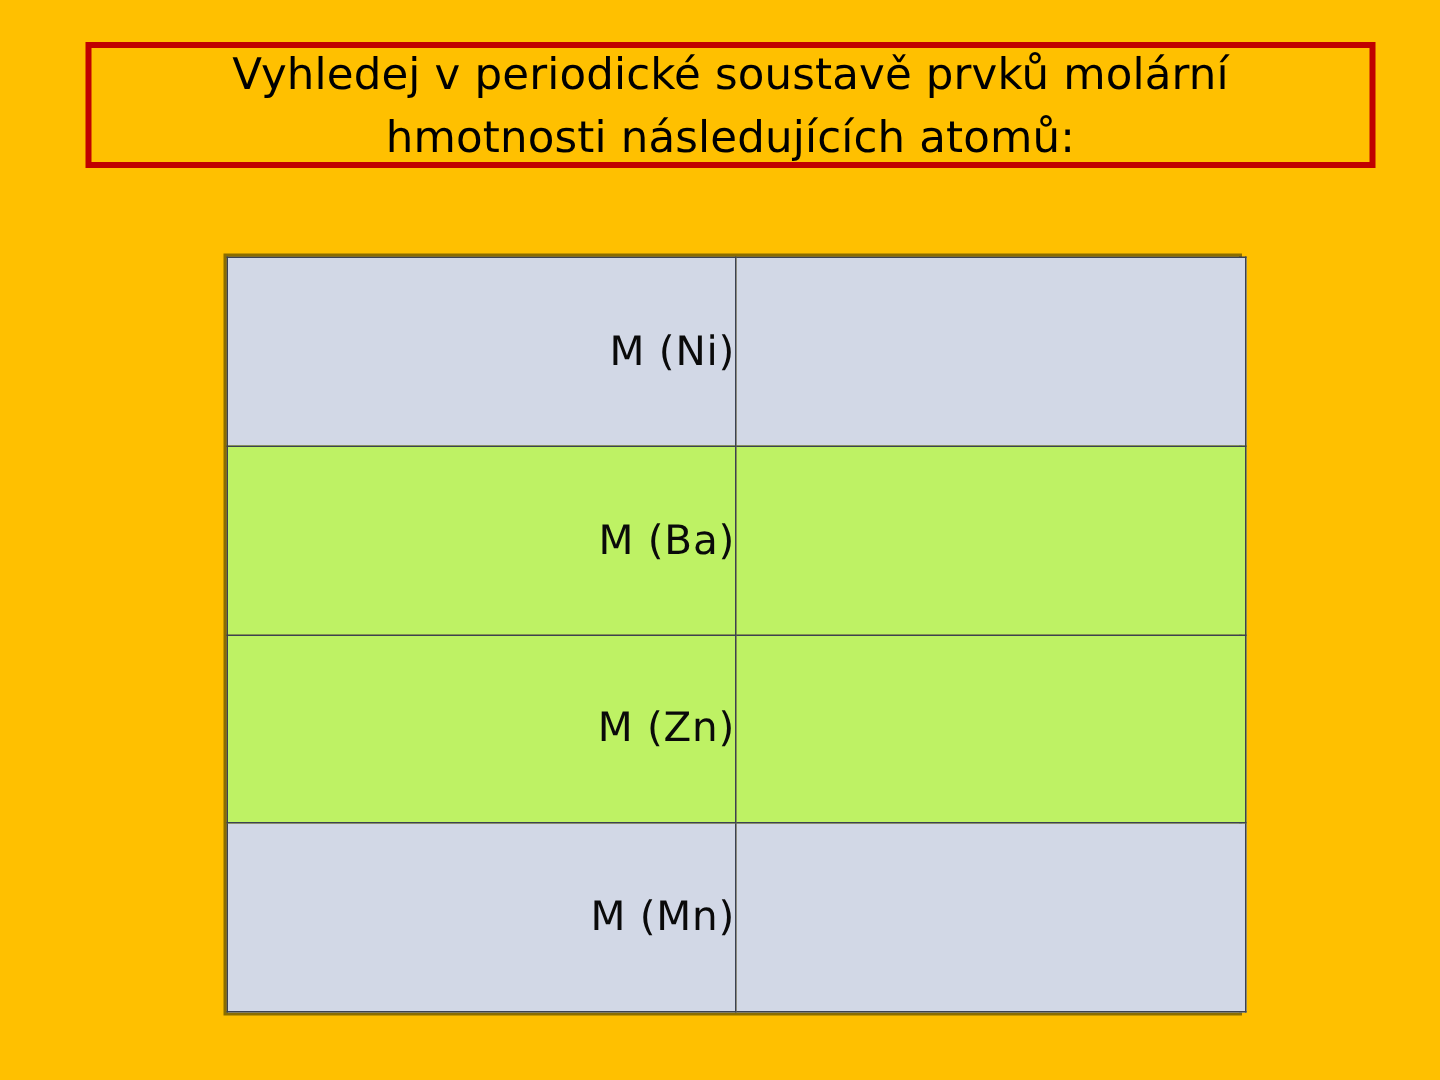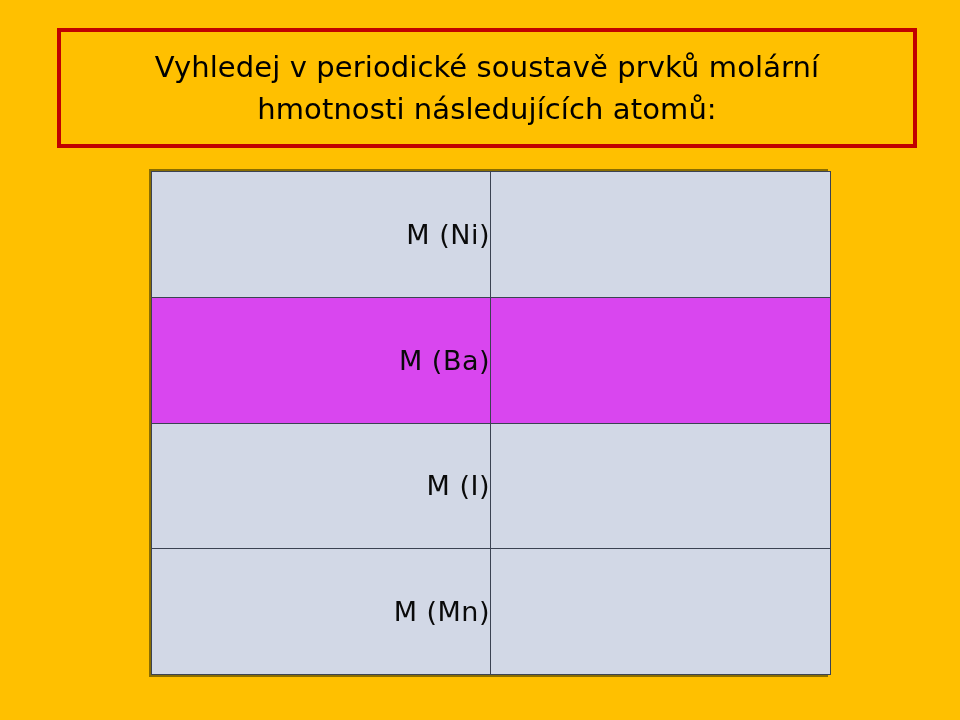--- a/index.html
+++ b/index.html
@@ -14,21 +14,21 @@
     overflow: hidden;
     position: relative;
   }
 
   
   #title-box {
     position: absolute;
     left: 57px;
     top: 28px;
     width: 860px;
-    height: 120px;
+    height: 84px;
     box-sizing: border-box;
     border: 4px solid #C00000;
     background: transparent;
     display: flex;
     align-items: center;
     justify-content: center;
   }
   #title-text {
     color: #000000;
     font-family: "DejaVu Sans", sans-serif;
@@ -75,21 +75,21 @@
   td.answer-cell {
     width: 340px;
     text-align: left;
     padding-left: 16px;
     box-sizing: border-box;
     color: #0a0a0a;
     font-family: "DejaVu Sans", sans-serif;
     font-size: 27px;
   }
   tr.row-odd td  { background: #d2d8e6; }
-  tr.row-even td { background: #d946ef; }
+  tr.row-even td { background: #bef264; }
 </style>
 </head>
 <body>
 
 <div id="title-box">
   <div id="title-text">Vyhledej v periodické soustavě prvků molární
 hmotnosti následujících atomů:</div>
 </div>
 
 <div id="table-wrap">
@@ -100,27 +100,27 @@
         <td class="label-cell">M (Ni)</td>
         <td class="answer-cell"></td>
       </tr>
 
       <tr class="row-even">
         <td class="label-cell">M (Ba)</td>
         <td class="answer-cell"></td>
       </tr>
 
 
+      <tr class="row-even">
+        <td class="label-cell">M (Zn)</td>
+        <td class="answer-cell"></td>
+      </tr>
 
 
 
-      <tr class="row-odd">
-        <td class="label-cell">M (I)</td>
-        <td class="answer-cell"></td>
-      </tr>
 
 
       <tr class="row-odd">
         <td class="label-cell">M (Mn)</td>
         <td class="answer-cell"></td>
       </tr>
 
 
     </tbody>
   </table>

